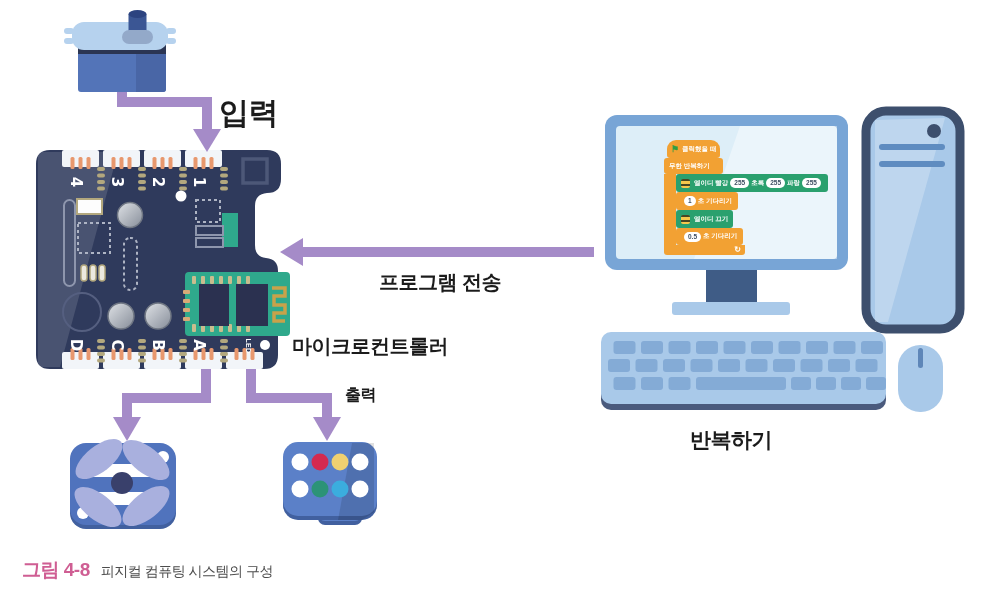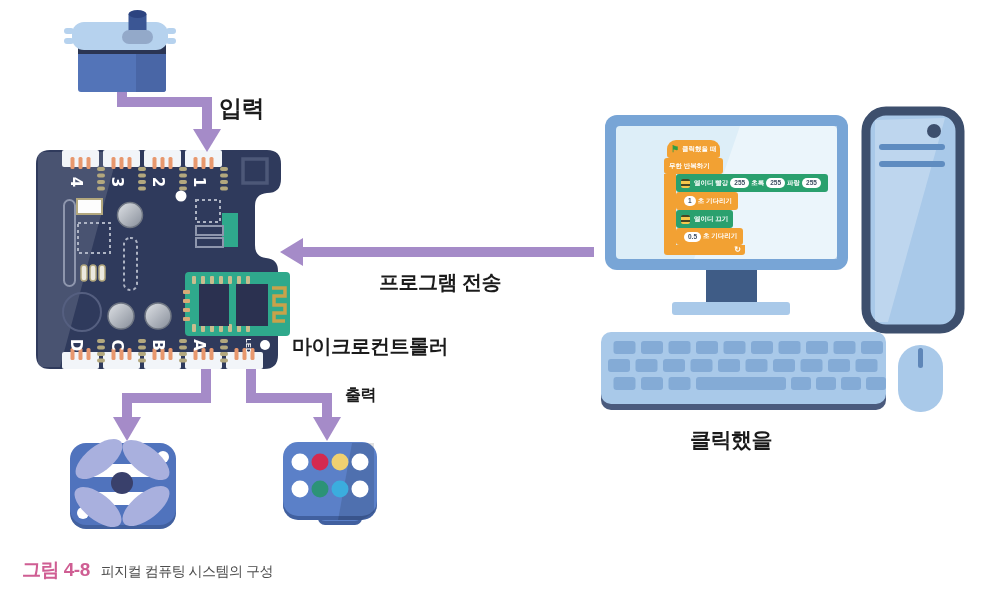--- a/index.html
+++ b/index.html
@@ -275,25 +275,25 @@
   <div class="pin" style="left:67px;top:173px;">4</div>
   <div class="pin" style="left:108px;top:173px;">3</div>
   <div class="pin" style="left:149px;top:173px;">2</div>
   <div class="pin" style="left:190px;top:173px;">1</div>
   <div class="pin" style="left:67px;top:336px;">D</div>
   <div class="pin" style="left:108px;top:336px;">C</div>
   <div class="pin" style="left:149px;top:336px;">B</div>
   <div class="pin" style="left:190px;top:336px;">A</div>
   <div class="pin-led" style="left:239px;top:341px;">LED</div>
 
-  <div class="lbl" style="left:219px;top:93px;font-size:23px;">입력</div>
+  <div class="lbl" style="left:219px;top:93px;font-size:30px;">입력</div>
   <div class="lbl" style="left:379px;top:269px;font-size:20px;">프로그램 전송</div>
   <div class="lbl" style="left:292px;top:333px;font-size:20px;">마이크로컨트롤러</div>
   <div class="lbl" style="left:345px;top:385px;font-size:16px;">출력</div>
-  <div class="lbl" style="left:690px;top:426px;font-size:21px;">클릭했을</div>
+  <div class="lbl" style="left:690px;top:426px;font-size:21px;">반복하기</div>
 
   <div class="script">
     <div class="blk orange" style="left:3px;top:2px;width:53px;height:18px;border-radius:9px 9px 3px 3px;padding-left:4px;">
       <span class="flag">⚑</span>
       <span>클릭했을 때</span>
     </div>
     <div class="blk orange" style="left:0;top:20px;width:59px;height:16px;padding-left:5px;">
       <span>무한 반복하기</span>
     </div>
     <div class="blk orange" style="left:0;top:36px;width:12px;height:71px;border-radius:0;"></div>

